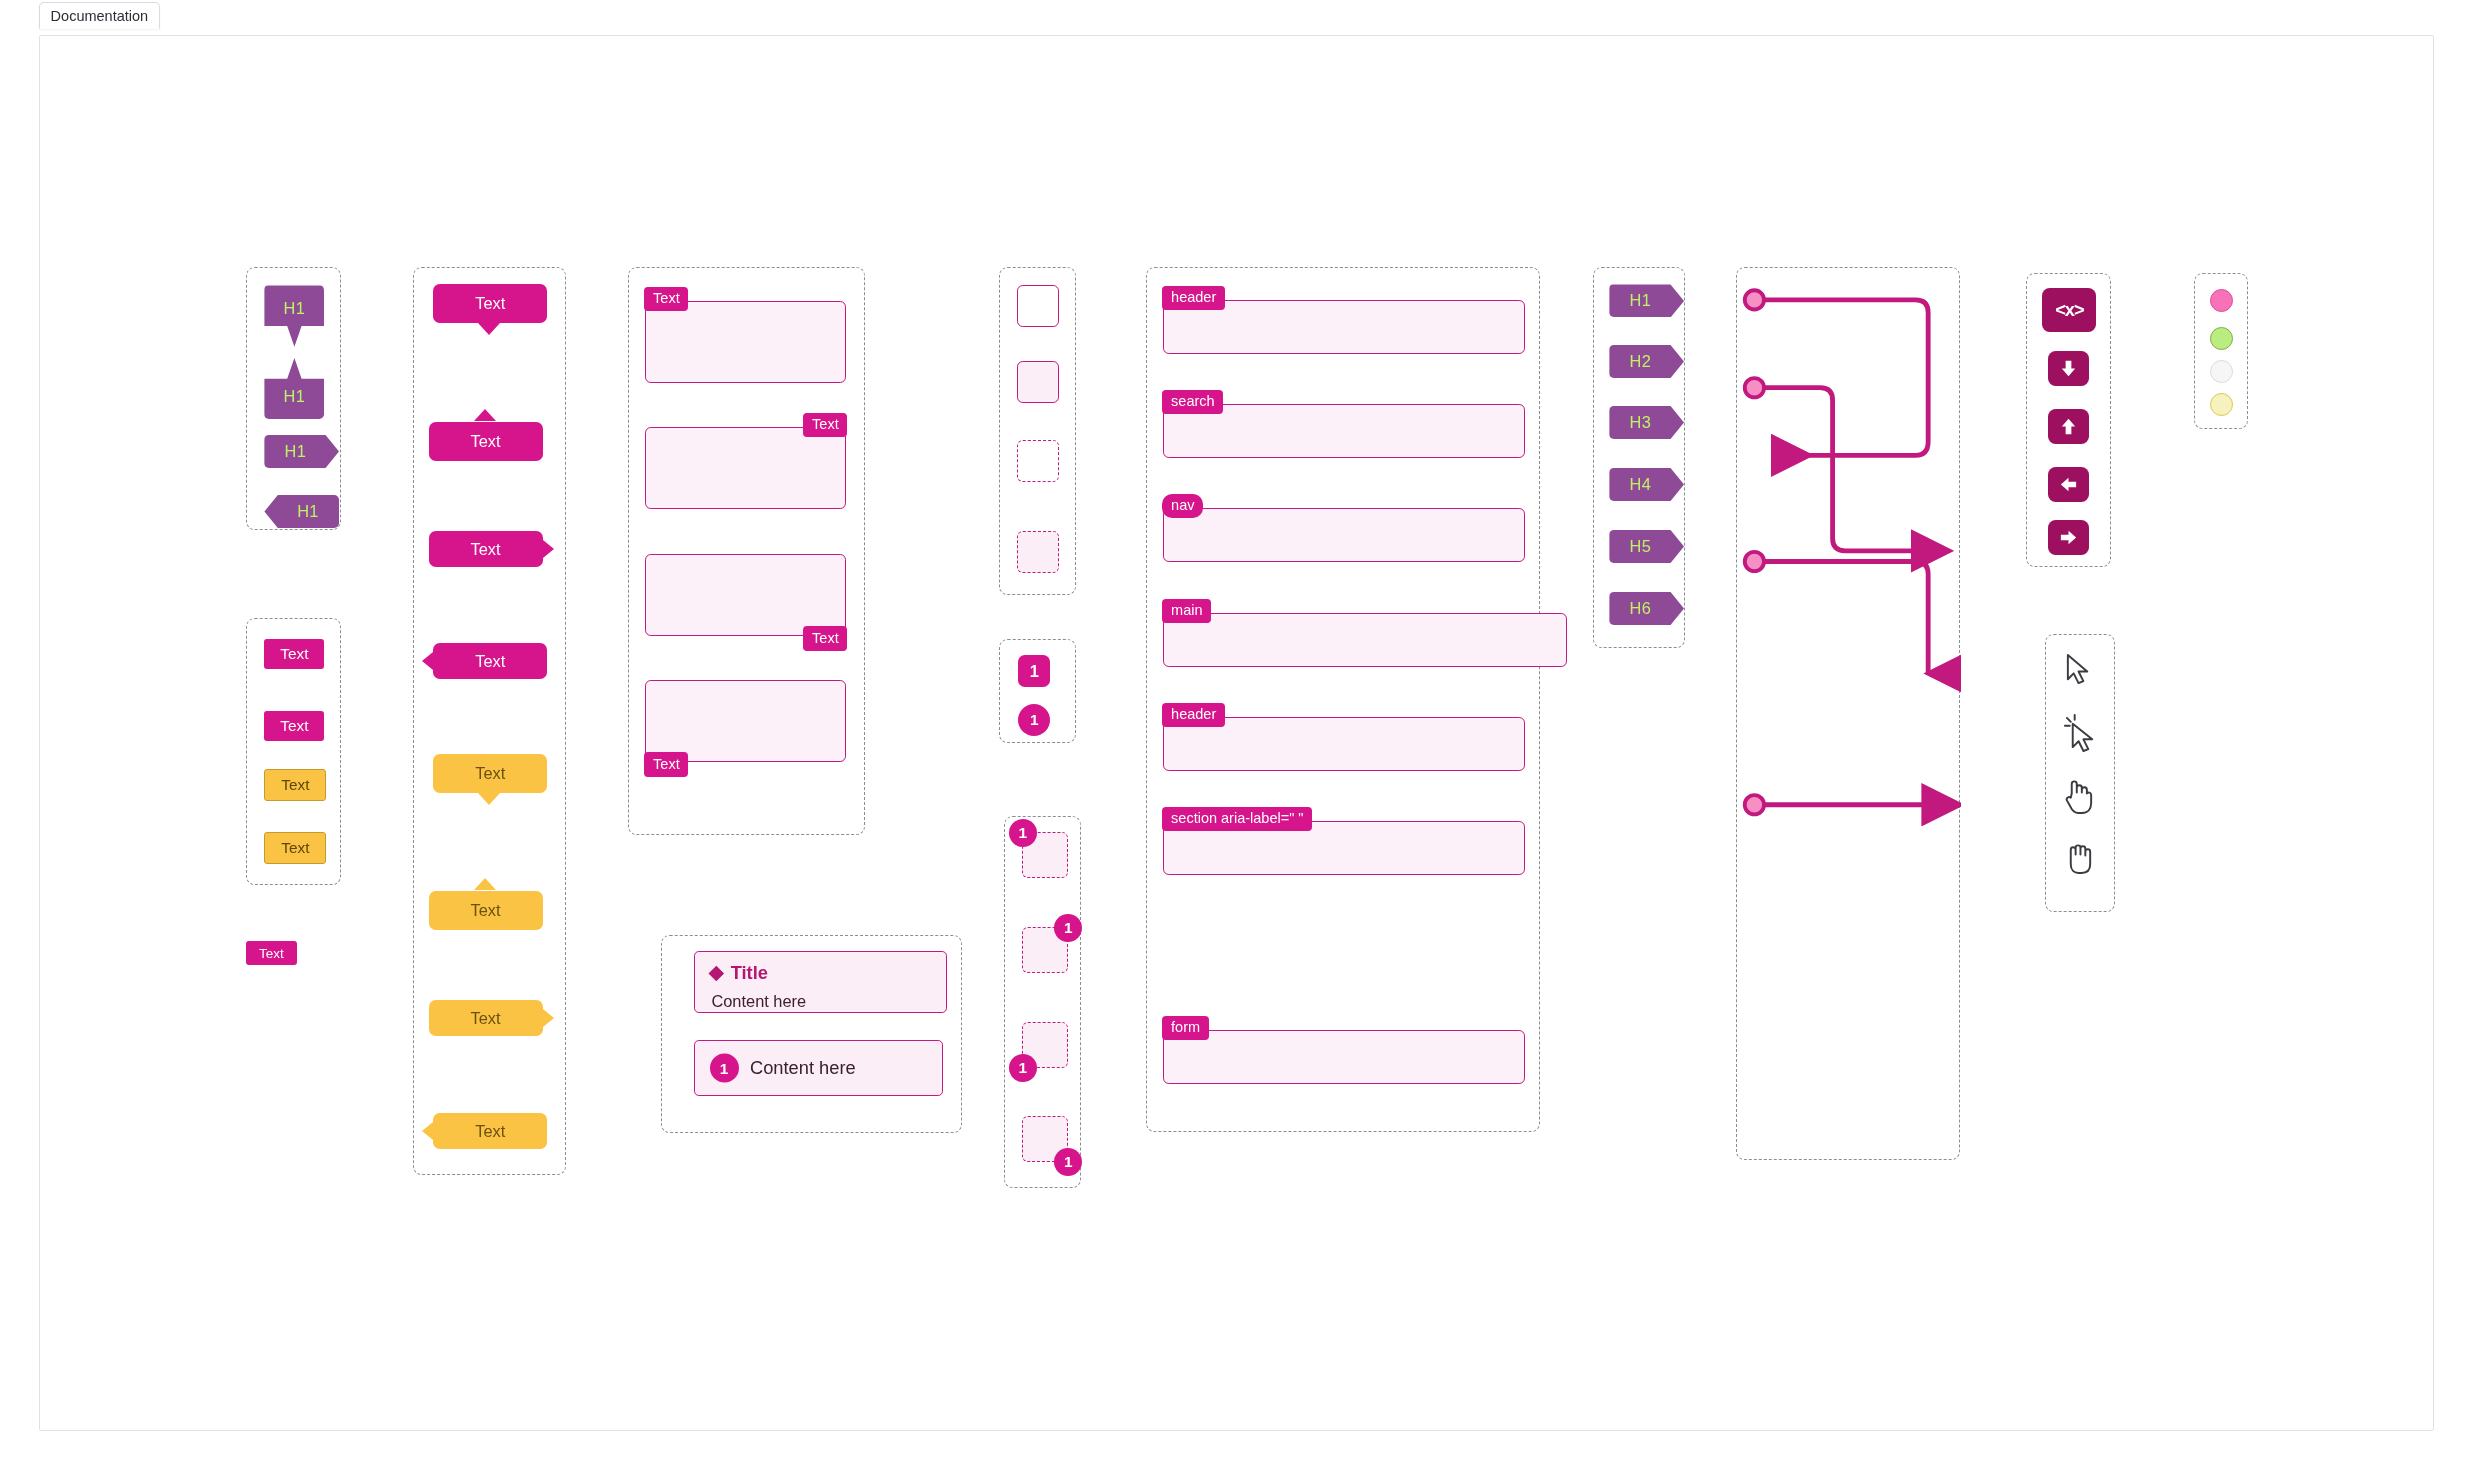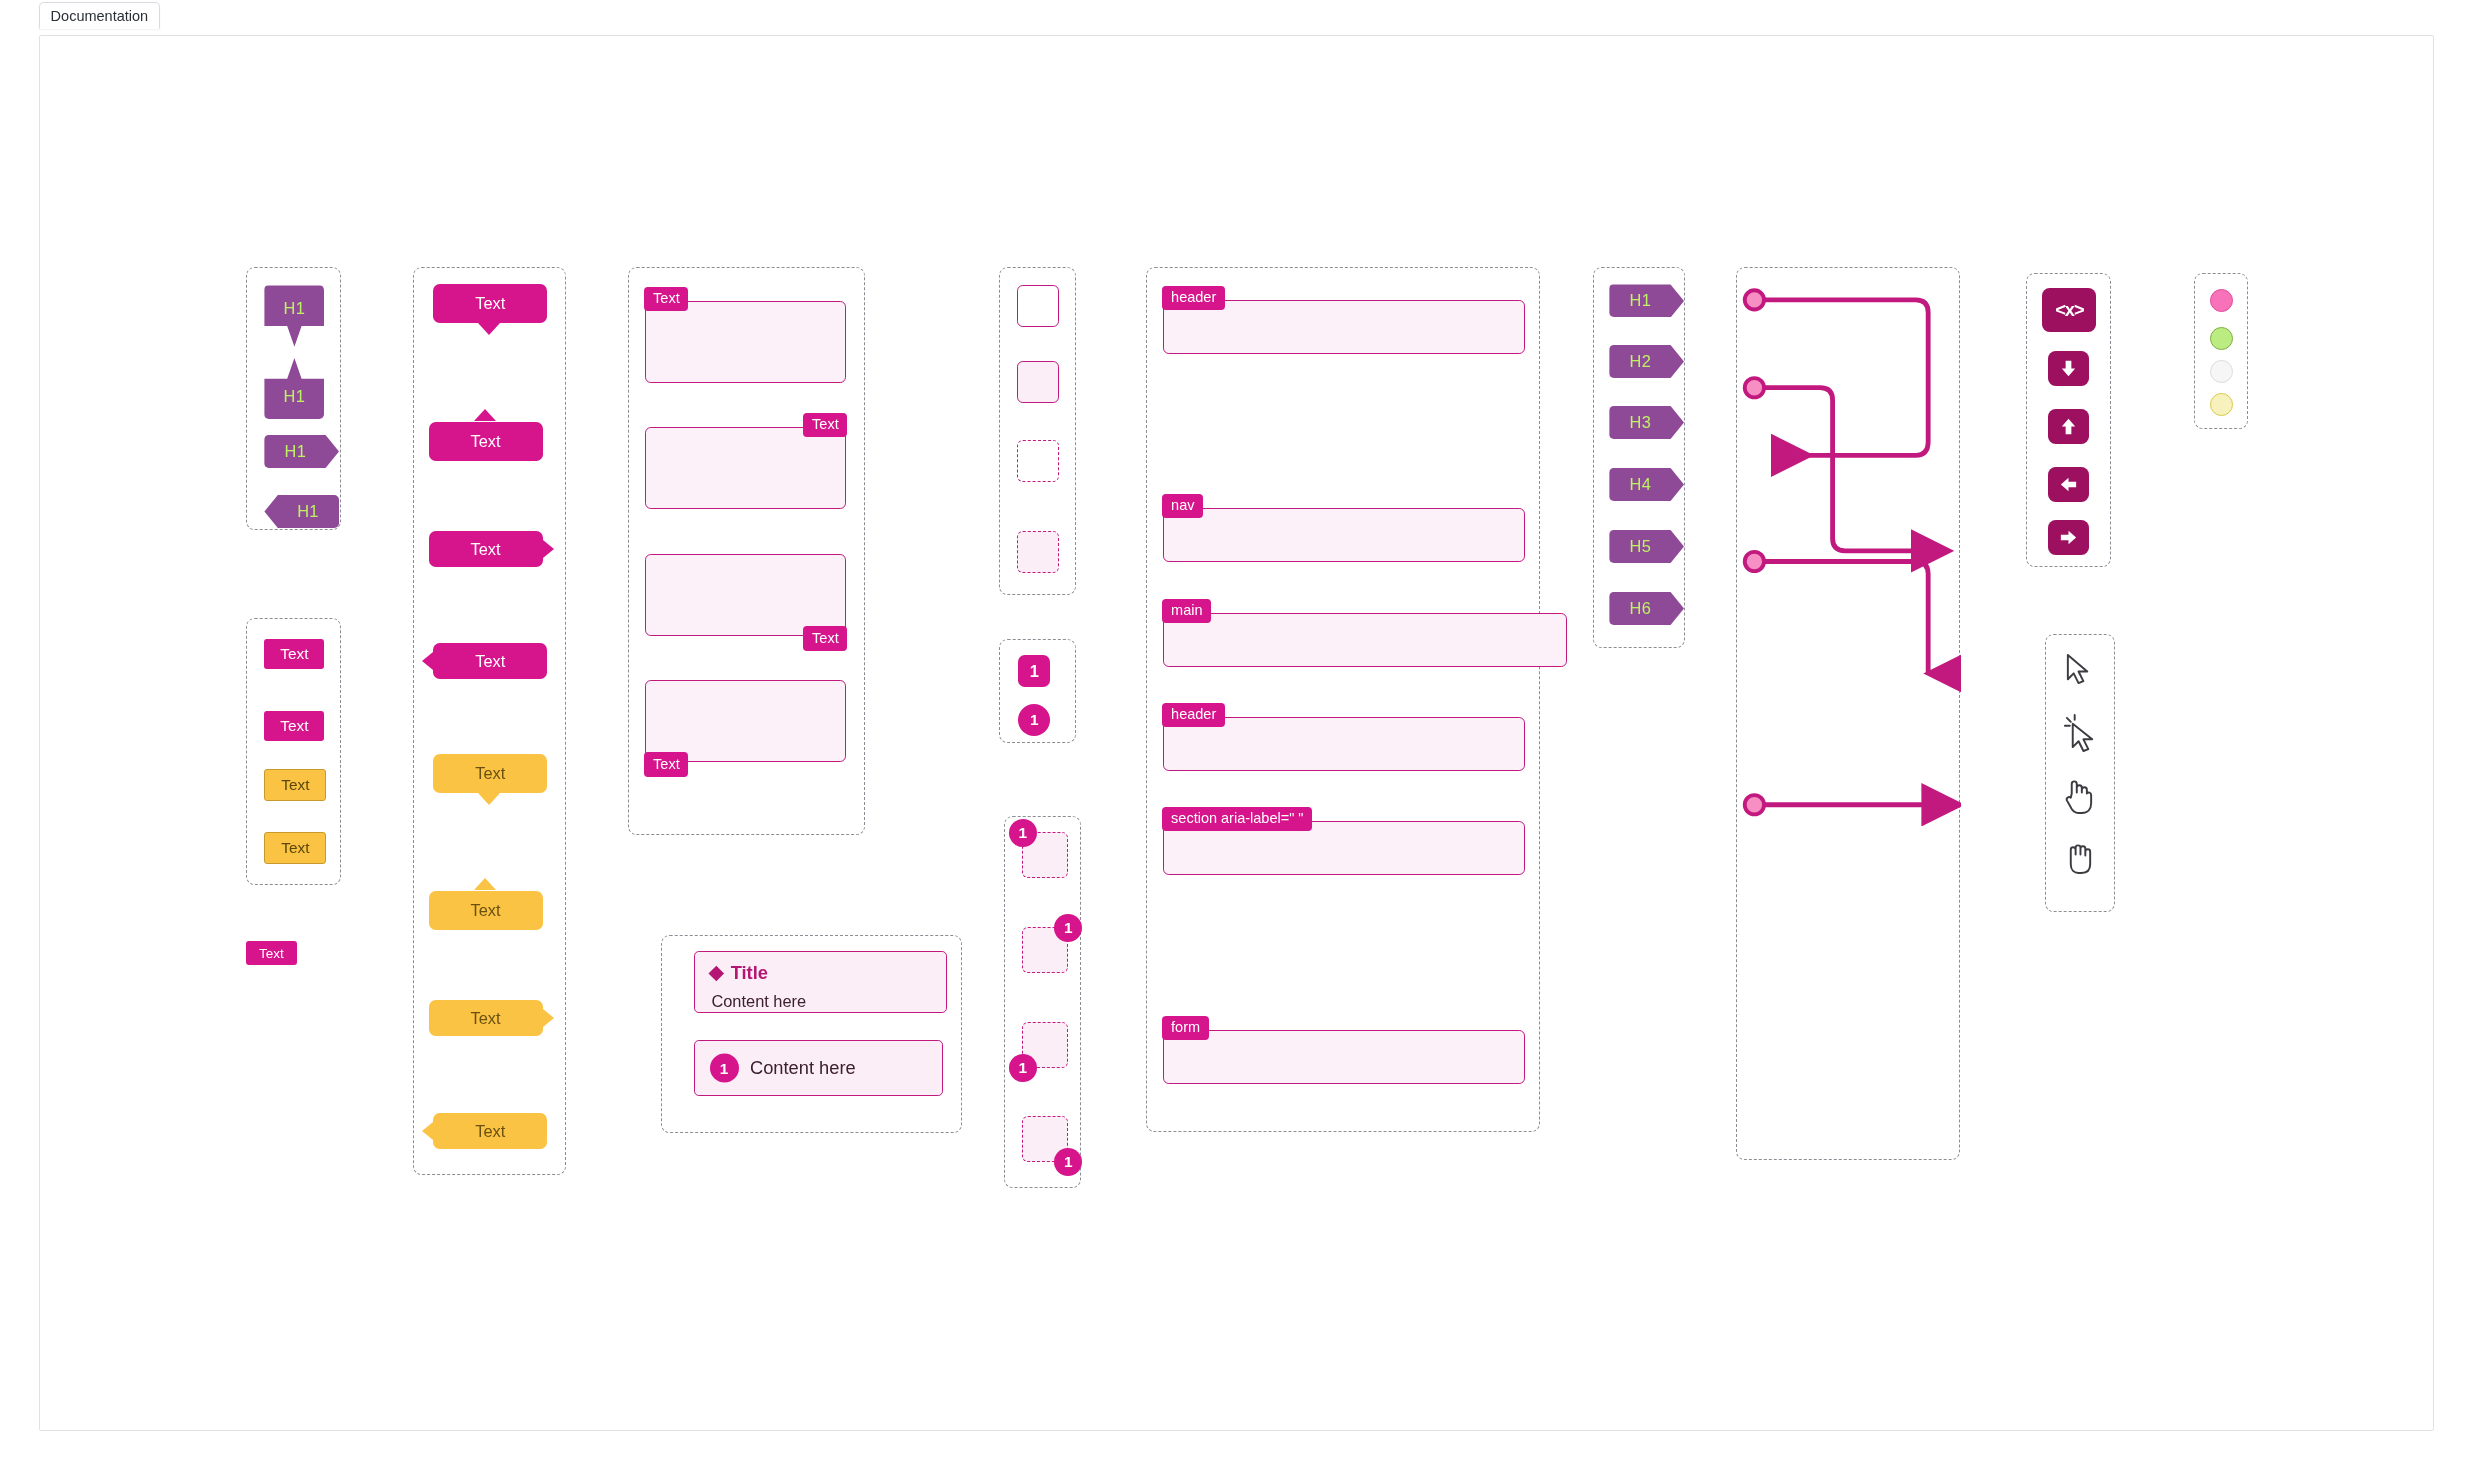--- a/index.html
+++ b/index.html
@@ -289,24 +289,28 @@
 
 </div>
 
 <div class="group" style="left:1146px;top:267px;width:394px;height:865px;">
 
   <div class="lbox" style="left:16.4px;top:32px;width:362px;height:54px;">
     <div class="rect"></div>
     <div class="tag" style="left:-1px;top:-14.5px;">header</div>
   </div>
 
+  <div class="lbox" style="left:16.4px;top:136px;width:362px;height:54px;">
+    <div class="rect"></div>
+    <div class="tag" style="left:-1px;top:-14.5px;">search</div>
+  </div>
 
   <div class="lbox" style="left:16.4px;top:240px;width:362px;height:54px;">
     <div class="rect"></div>
-    <div class="tag" style="left:-1px;top:-14.5px;">nav</div>
+    <div class="tag" style="left:-1px;top:-14.5px;border-radius:10px;">nav</div>
   </div>
 
   <div class="lbox" style="left:16.4px;top:345px;width:404px;height:54px;">
     <div class="rect"></div>
     <div class="tag" style="left:-1px;top:-14.5px;">main</div>
   </div>
 
   <div class="lbox" style="left:16.4px;top:449px;width:362px;height:54px;">
     <div class="rect"></div>
     <div class="tag" style="left:-1px;top:-14.5px;">header</div>

